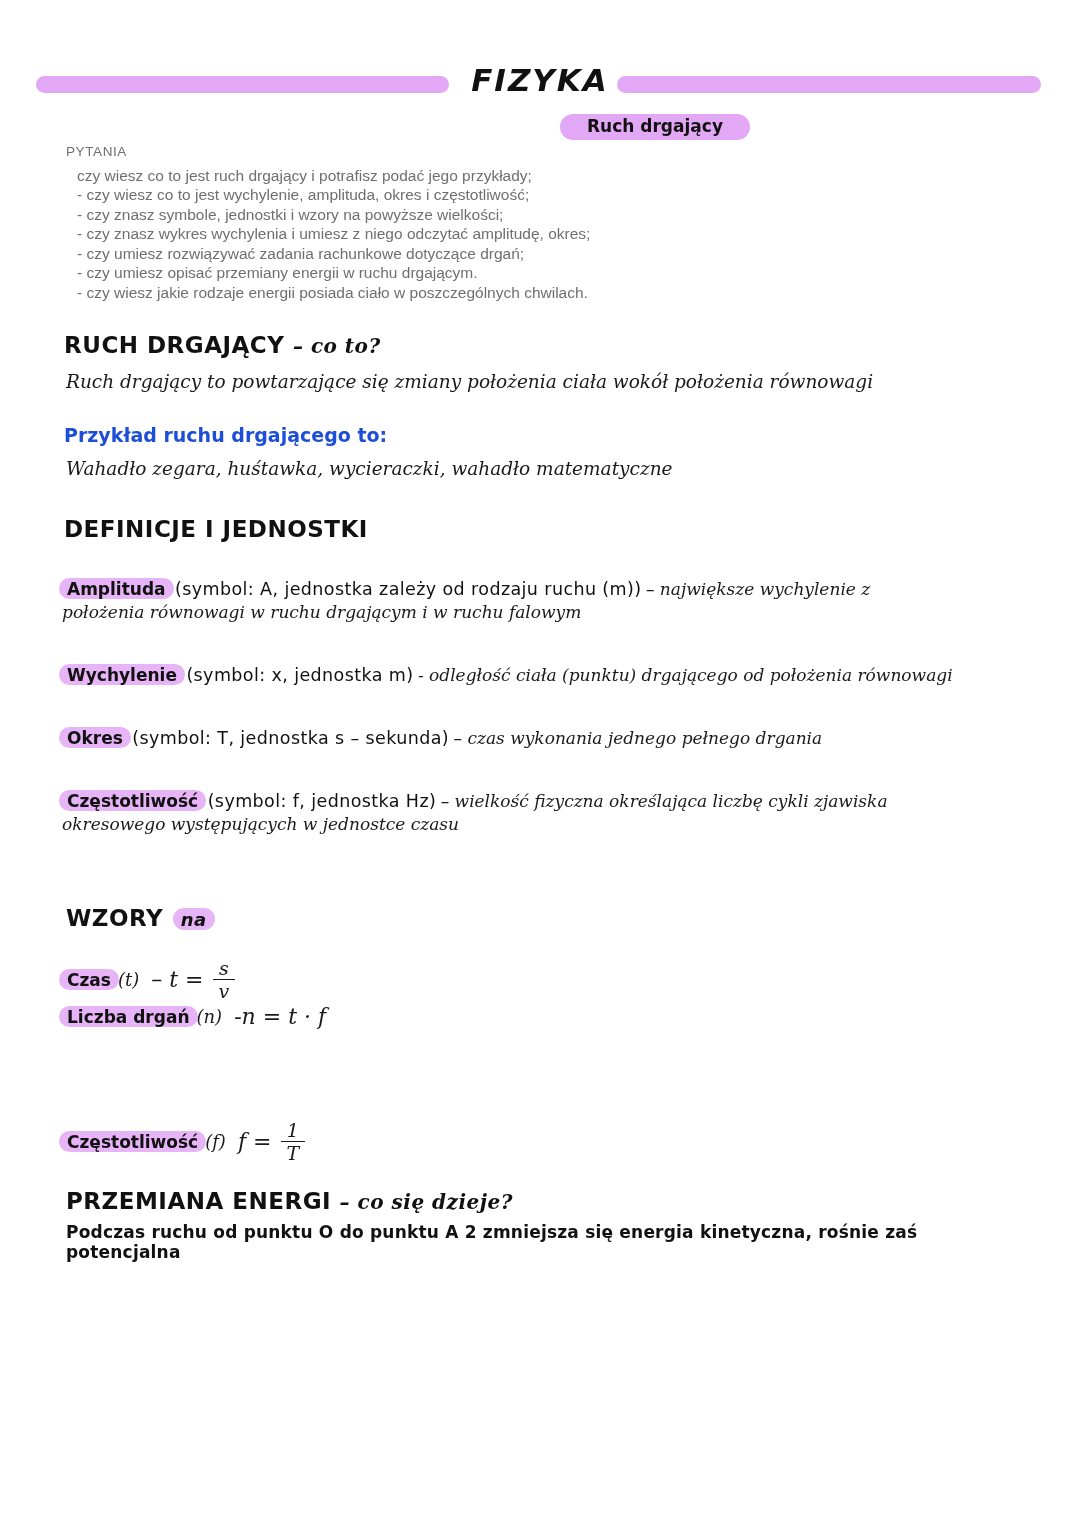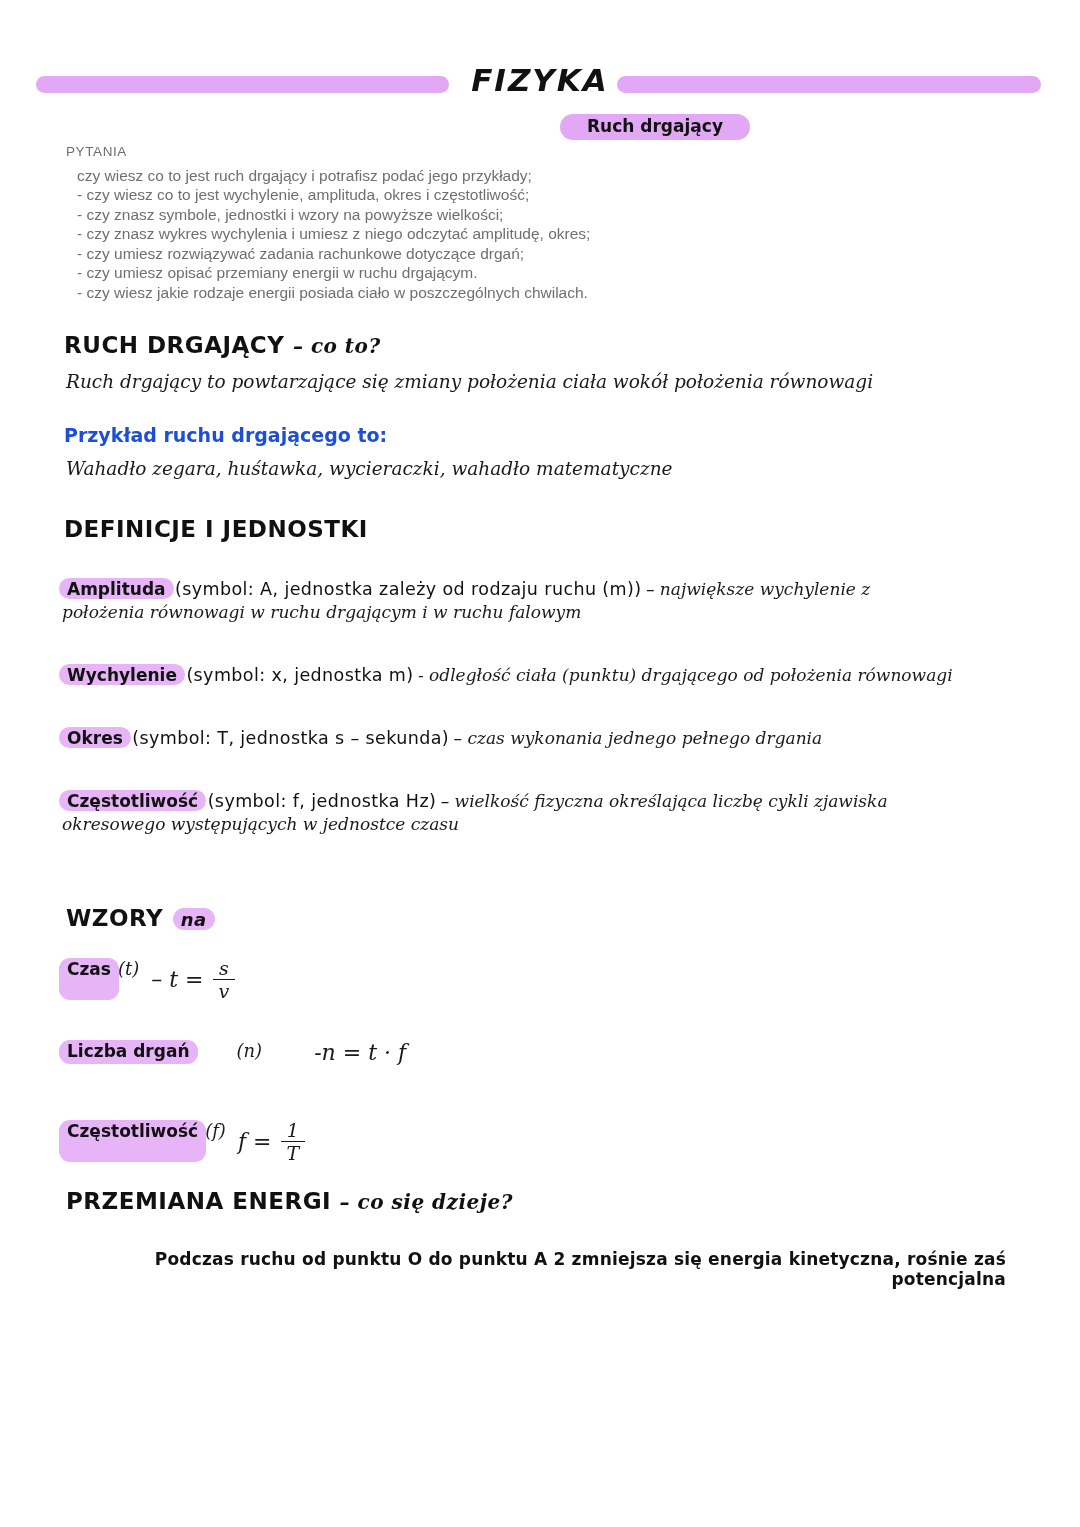--- a/index.html
+++ b/index.html
@@ -161,23 +161,23 @@
     display: block;
     margin-top: 2px;
     font-family: "DejaVu Serif", serif;
     font-style: italic;
     font-size: 17px;
     color: #1a1a1a;
   }
 
   
   #wzory-head { top: 905px; left: 66px; }
-  .formula-row { position: absolute; left: 62px; display: flex; }
+  .formula-row { position: absolute; left: 62px; display: flex; align-items: center; }
   #f-1 { top: 958px; }
-  #f-2 { top: 1040px; gap: 40px; }
+  #f-2 { top: 1004px; }
   #f-3 { top: 1120px; }
   .f-sym {
     font-family: "DejaVu Serif", serif;
     font-style: italic;
     font-size: 18px;
     margin-left: 2px;
   }
   .f-expr {
     font-family: "DejaVu Serif", serif;
     font-style: italic;
@@ -194,21 +194,21 @@
     font-size: 19px;
     line-height: 20px;
     vertical-align: middle;
     margin: 0 3px;
   }
   .frac .num { border-bottom: 1.6px solid #1a1a1a; padding: 0 6px 1px 6px; }
   .frac .den { padding: 1px 6px 0 6px; }
 
   
   #energy-head { top: 1188px; left: 66px; }
-  #energy-body { top: 1249px; left: 66px; width: 940px; text-align: right; }
+  #energy-body { top: 1222px; left: 66px; width: 940px; }
   .energy-body-text {
     font-family: "DejaVu Sans", sans-serif;
     font-weight: bold;
     font-size: 17px;
     color: #111;
     letter-spacing: 0.2px;
   }
 </style>
 </head>
 <body>

